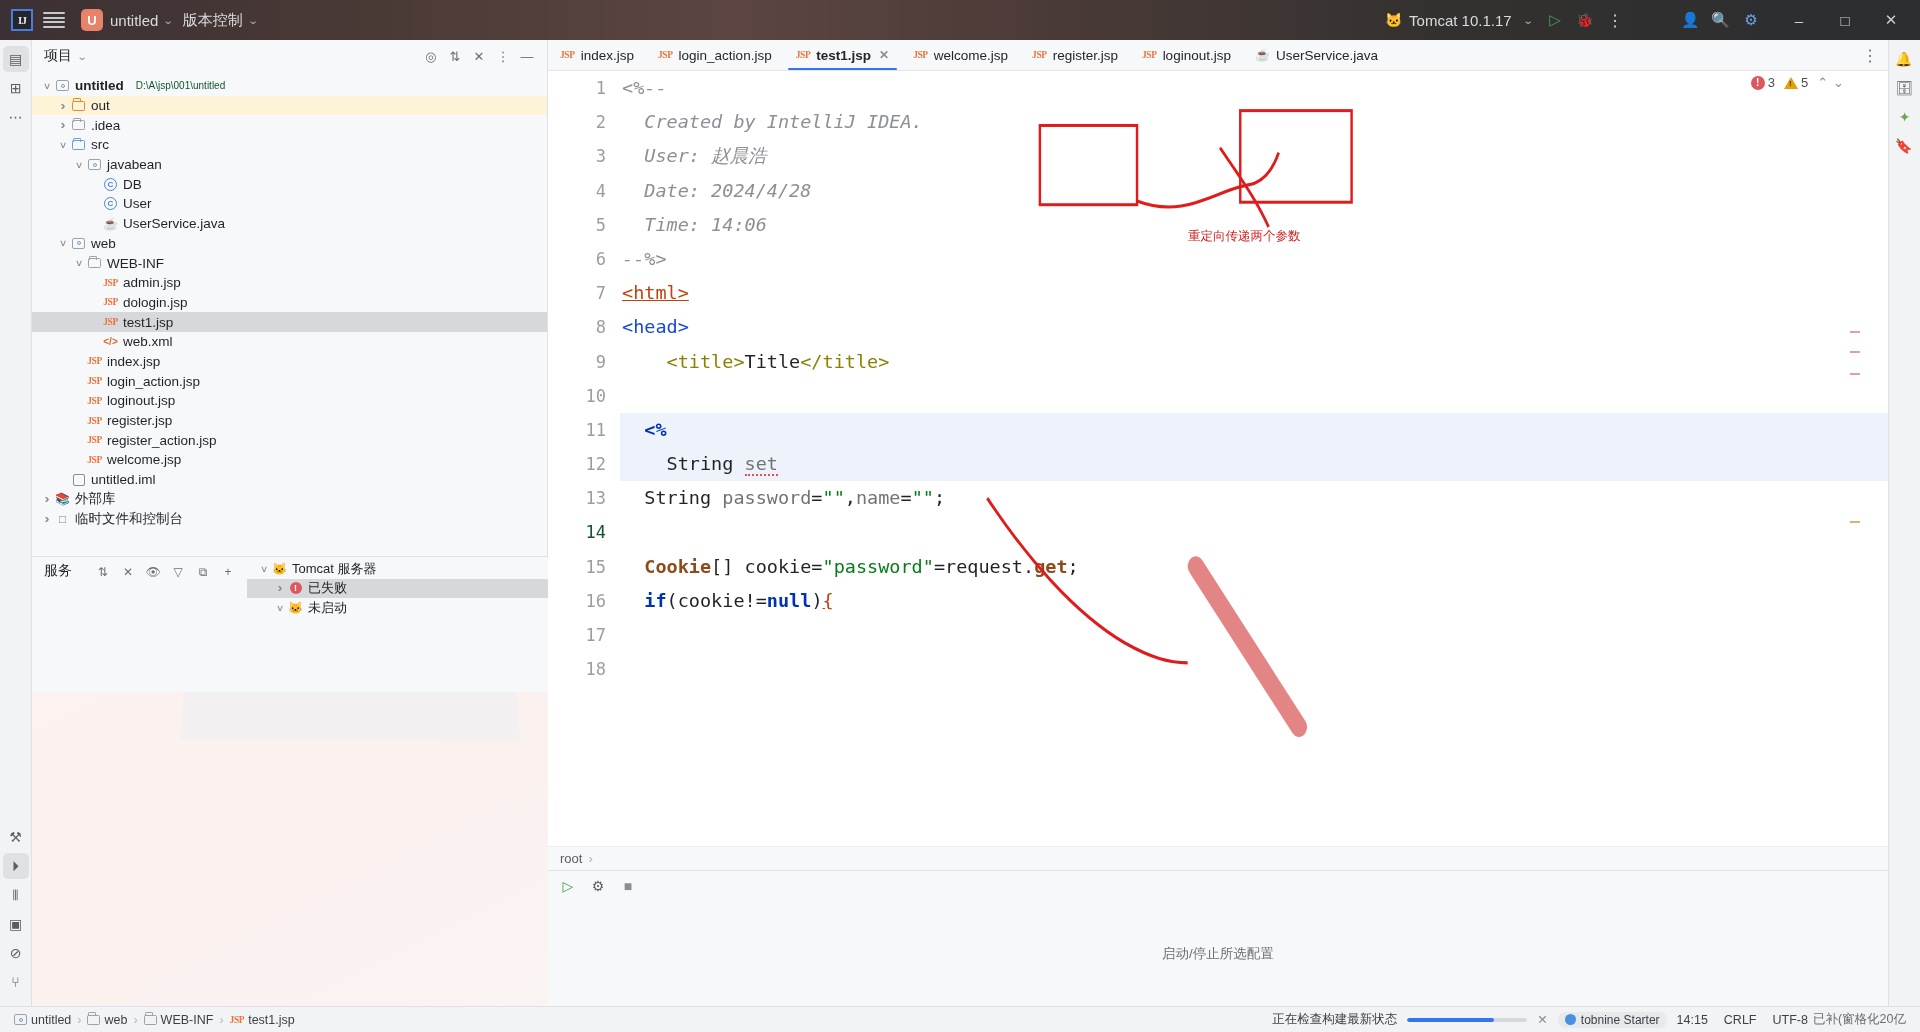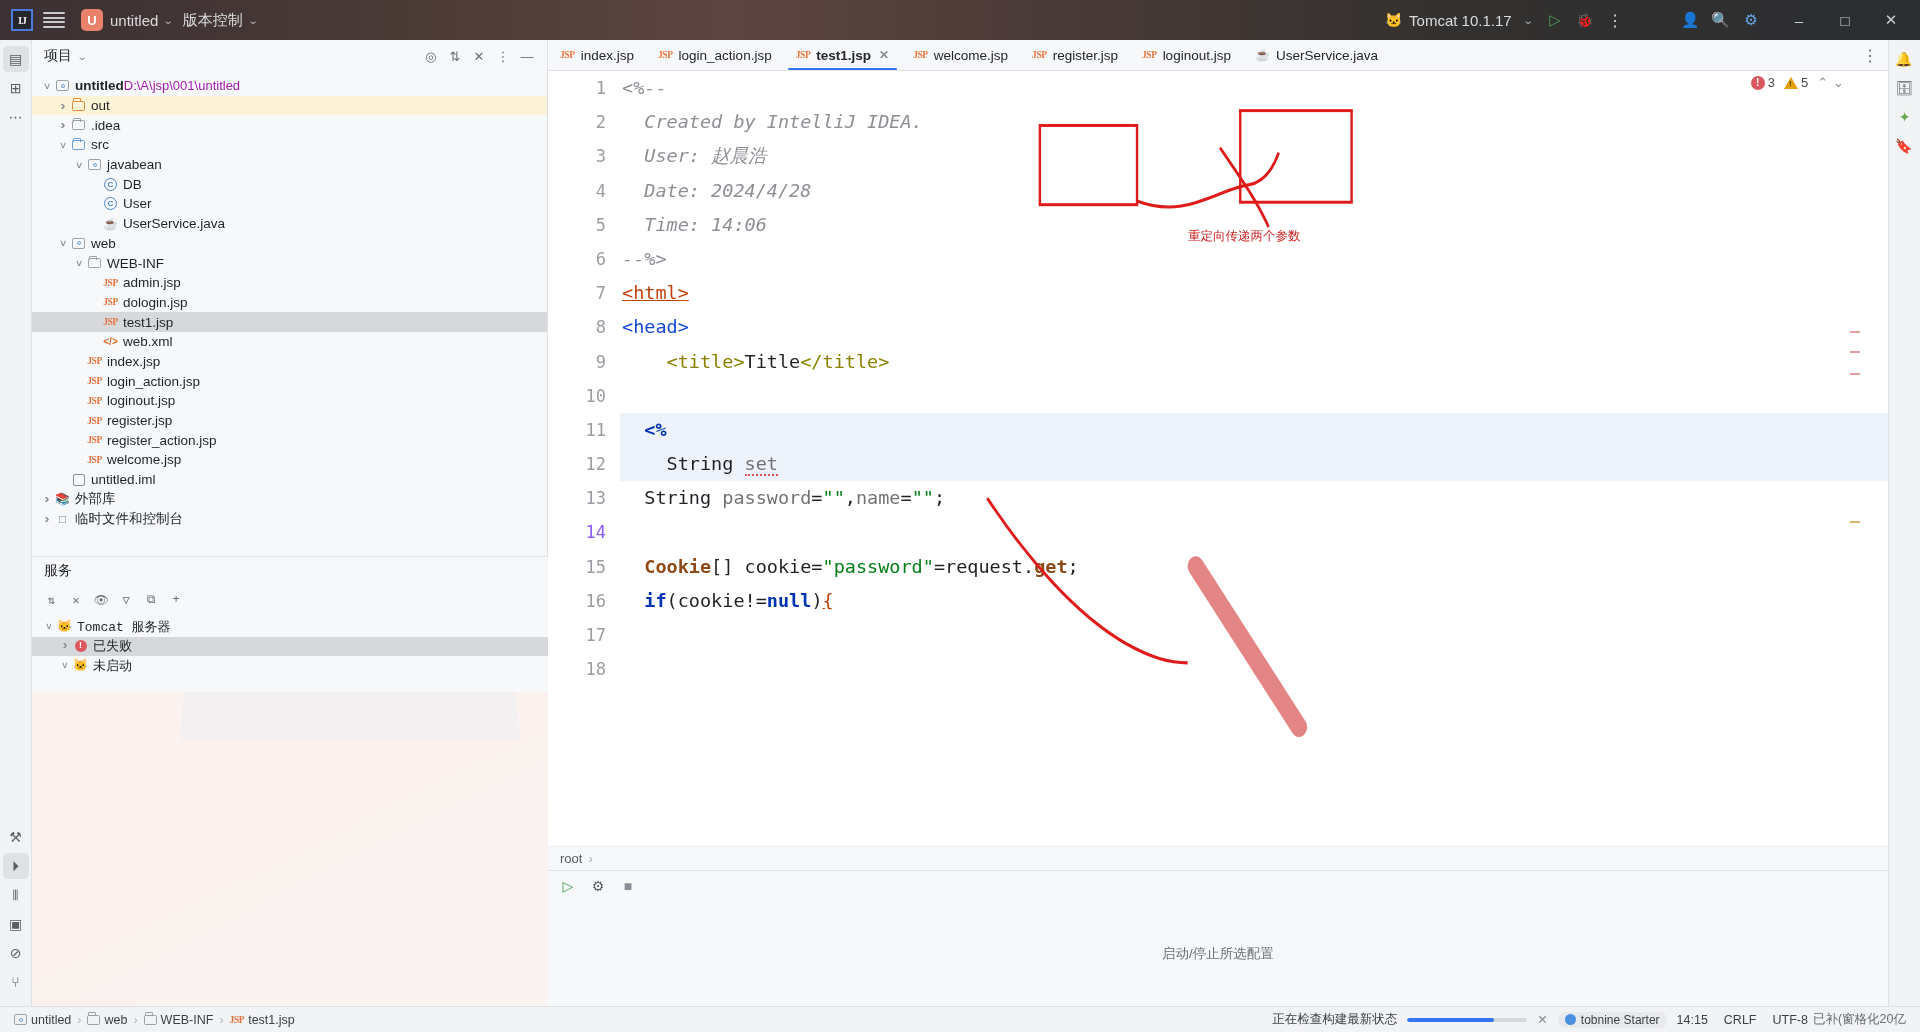--- a/index.html
+++ b/index.html
@@ -65,40 +65,40 @@
 
   .tree { flex:1; overflow:hidden; font-size:13.5px; color:#1f2226; position:relative; z-index:3; padding-top:4px;}
   .trow { height:19.7px; display:flex; align-items:center; white-space:nowrap; cursor:pointer; position:relative; }
   .trow.sel { background:#d6d8dc; }
   .trow.hl  { background:#fdf3d6; }
   .arrow { width:14px; text-align:center; color:#8a8d93; font-size:9px; flex:0 0 14px; transform:scaleX(1.25);}
   .arrow.open::before { content:"\2228"; }
   .arrow.closed::before { content:"\203A"; font-size:12px; font-weight:bold;}
   .ticon { width:17px; flex:0 0 17px; display:flex; align-items:center; justify-content:center; margin-right:4px; }
   .tlabel.b { font-weight:bold; }
-  .tpath { color:#a21caf; margin-left:0; font-size:13px; }
+  .tpath { color:#14532d; margin-left:12px; font-size:10px; }
 
   
   .fol { width:13px;height:10px;border:1.4px solid #6e9fd8; border-radius:1.5px; position:relative; }
   .fol::before{content:"";position:absolute;top:-3.2px;left:0;width:6px;height:3px;border:1.4px solid #6e9fd8;border-bottom:none;border-radius:1.5px 1.5px 0 0;}
   .fol.orange { border-color:#e08a3c; } .fol.orange::before{ border-color:#e08a3c; }
   .fol.grey { border-color:#9ea1a7; } .fol.grey::before{ border-color:#9ea1a7; }
   .mod { width:13px;height:11px;border:1.4px solid #9ea1a7;border-radius:2px;display:flex;align-items:center;justify-content:center;}
   .mod i { width:4px;height:4px;border:1.2px solid #6e9fd8;border-radius:50%;}
   .cls { width:13px;height:13px;border:1.4px solid #4a84c9;border-radius:50%;color:#4a84c9;font-size:8px;display:flex;align-items:center;justify-content:center;font-weight:bold;}
   .jsp { color:#e8743b; font-size:9.5px; font-weight:bold; font-family:"Liberation Serif", serif; letter-spacing:-.4px;}
   .javacup { color:#e8743b; font-size:12px; }
   .xmlic { color:#d96a2c; font-size:10px; font-weight:bold; }
   .imlic { width:12px;height:12px;border:1.4px solid #8a8d93;border-radius:2px; }
   .libic { color:#c9a227; font-size:12px; }
 
   
   .services {
     height:136px; flex:0 0 136px; border-top:1px solid #e0e1e4; background:#f7f8fa;
-    display:flex; flex-direction:column; position:relative; z-index:3;font-family:Liberation Mono, monospace;
+    display:flex; flex-direction:row; position:relative; z-index:3;
   }
   .svc-head { height:28px; display:flex; align-items:center; padding:0 12px; font-size:14px; color:#24262b;}
   .svc-tools { height:30px; display:flex; align-items:center; padding:0 8px; gap:3px; color:#6b6e74; font-size:13px;}
   .svc-tools .ph-ico { width:22px;height:22px;font-size:12px;}
   .svc-tree { flex:1; font-size:13px; color:#1f2226; padding-top:2px;}
   .svc-row { height:19.5px; display:flex; align-items:center; white-space:nowrap; padding-left:6px; cursor:pointer;}
   .svc-row.sel { background:#d6d8dc; }
   .err-dot { width:12px;height:12px;border-radius:50%;background:#db5860;color:#fff;font-size:9px;display:flex;align-items:center;justify-content:center;font-weight:bold;}
 
   
@@ -110,21 +110,21 @@
   .tab.active::after { content:""; position:absolute; left:4px; right:4px; bottom:0; height:2.5px; background:#3574f0; border-radius:2px;}
   .tab .x { font-size:12px; color:#8a8d93; margin-left:2px; }
   .tabbar .sp { flex:1; }
   .tab-more { display:flex;align-items:center;padding:0 10px;color:#6b6e74;font-size:16px;cursor:pointer;}
 
   .codearea { flex:1; position:relative; overflow:hidden; background:#ffffff; }
   .codewrap { position:absolute; inset:0; display:flex; }
   .gutter { width:72px; flex:0 0 72px; position:relative; z-index:3; }
   .gutter .gl { height:34.2px; line-height:34.2px; text-align:right; padding-right:14px; color:#9a9da3; font-size:17px;
                 font-family:"DejaVu Sans Mono","Liberation Mono",monospace; }
-  .gutter .gl.cur { color:#8b5cf6; }
+  .gutter .gl.cur { color:#14532d; }
   .codelines { flex:1; position:relative; z-index:3; }
   .cl { height:34.2px; line-height:34.2px; font-size:18.5px; font-family:"DejaVu Sans Mono","Liberation Mono",monospace;
         white-space:pre; color:#1f2226; padding-left:2px;}
   .cl.hlline { background:rgba(222,230,245,.52); }
   .cmt { color:#8c8f95; font-style:italic; }
   .kw { color:#0033b3; font-weight:bold; }
   .tag { color:#c2410c;text-decoration:underline; }
   .tag2 { color:#8a8100; }
   .attr { color:#174ad4; }
   .str { color:#067d17; }

